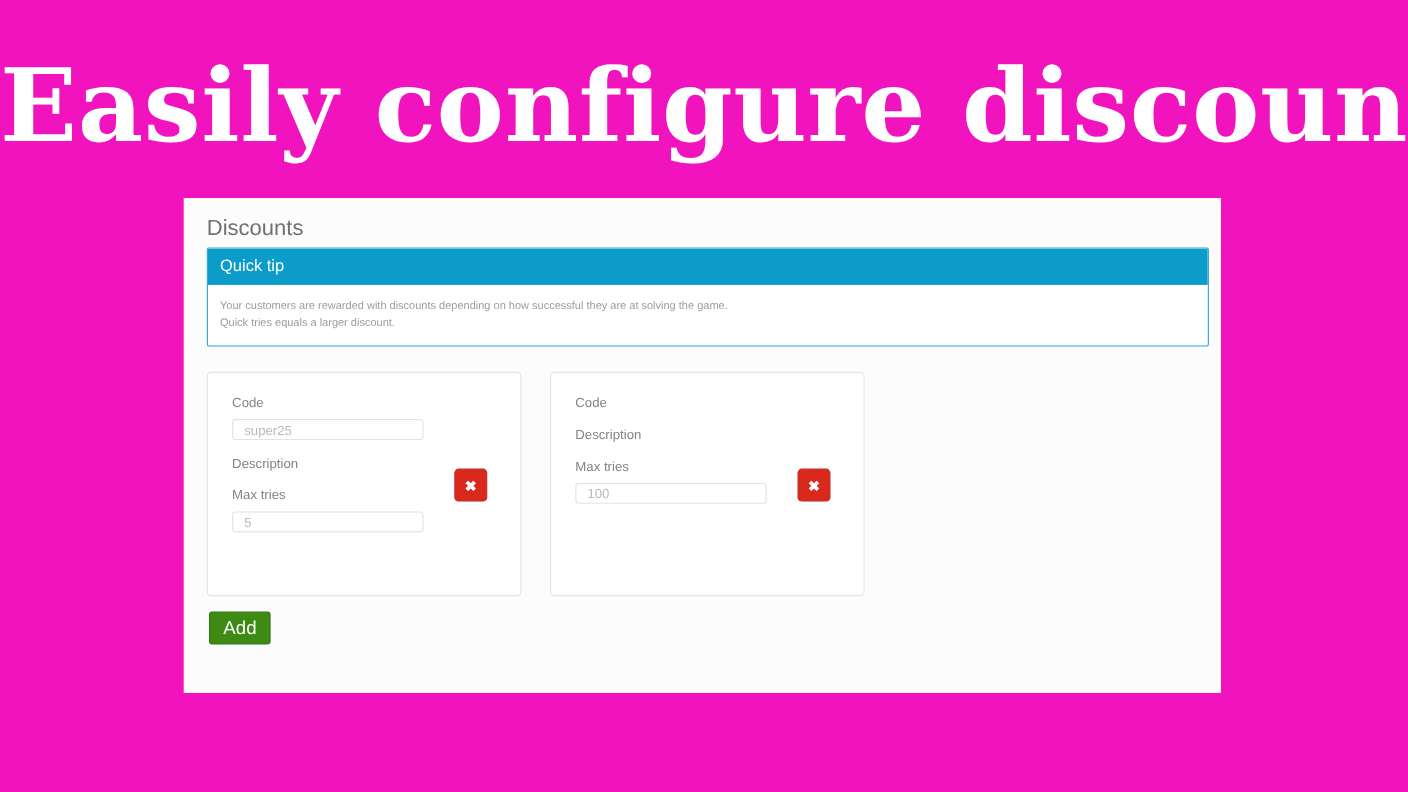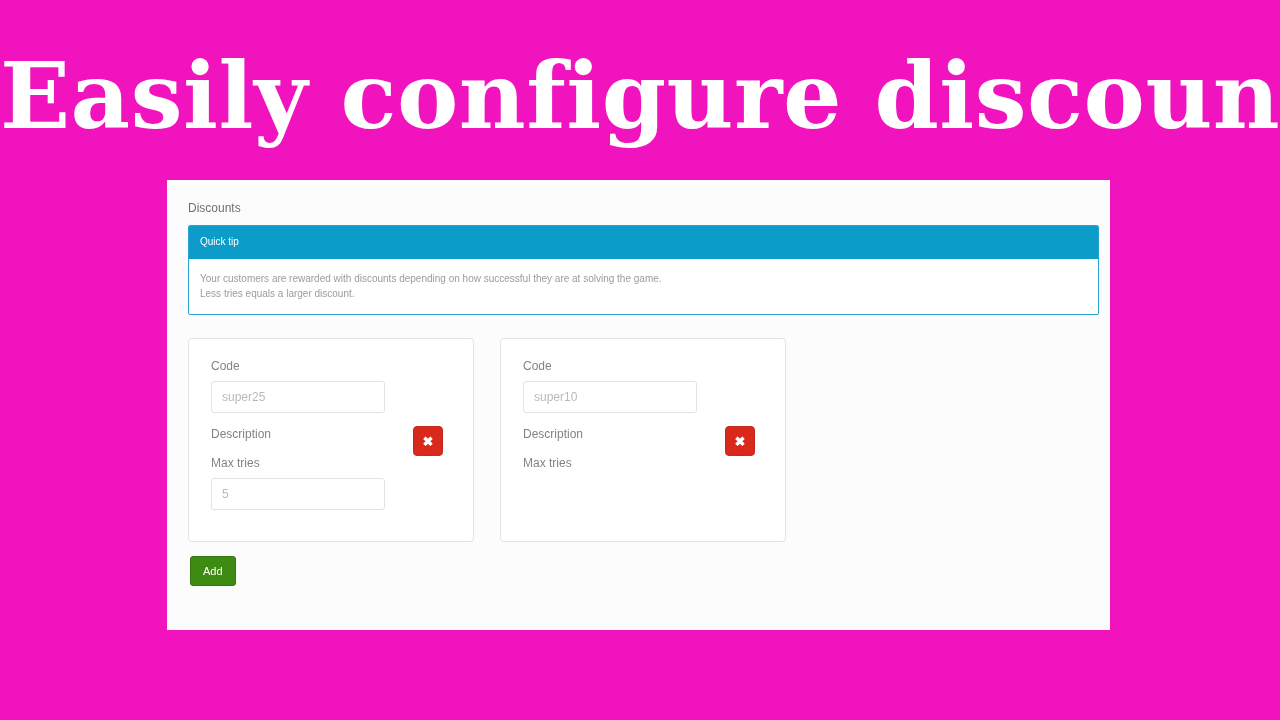--- a/index.html
+++ b/index.html
@@ -44,42 +44,42 @@
     top: 180px;
     width: 943px;
     height: 450px;
     background: #fdfcfd;
     box-sizing: border-box;
   }
   .panel-title {
     position: absolute;
     left: 21px;
     top: 17px;
-    font-size: 12px;
+    font-size: 20px;
     color: #6f6f74;
     font-weight: normal;
     line-height: 22px;
   }
 
   
   .tip {
     position: absolute;
     left: 21px;
     top: 45px;
     width: 911px;
     box-sizing: border-box;
     border: 1px solid #29a3d0;
     border-radius: 2px;
     background: #ffffff;
     overflow: hidden;
   }
   .tip-header {
     background: #0c9cc9;
     color: #ffffff;
-    font-size: 10px;
+    font-size: 15px;
     line-height: 14px;
     padding: 9px 11px 10px 11px;
   }
   .tip-body {
     padding: 12px 11px 13px 11px;
     color: #9b9ba2;
     font-size: 10px;
     line-height: 15px;
   }
   .tip-body div {
@@ -107,21 +107,21 @@
   }
   .field-label {
     font-size: 12px;
     color: #83838b;
     line-height: 15px;
     margin-bottom: 7px;
   }
   .field-input {
     display: block;
     width: 174px;
-    height: 32px;
+    height: 19px;
     box-sizing: border-box;
     border: 1px solid #e2e2e5;
     border-radius: 3px;
     background: #ffffff;
     padding: 0 10px;
     font-family: "Liberation Sans", sans-serif;
     font-size: 12px;
     color: #58585e;
     outline: none;
   }
@@ -162,42 +162,42 @@
     left: 23px;
     top: 376px;
     min-width: 42px;
     height: 30px;
     padding: 0 12px;
     border: 1px solid #33770f;
     border-radius: 3px;
     background: #3d8b12;
     color: #ffffff;
     font-family: "Liberation Sans", sans-serif;
-    font-size: 11px;
+    font-size: 17px;
     line-height: 28px;
     cursor: pointer;
     text-align: center;
   }
 </style>
 </head>
 <body>
 
 <div id="stage">
 
   <div class="hero-title">Easily configure discounts</div>
 
   <div class="panel">
 
     <div class="panel-title">Discounts</div>
 
     <div class="tip">
       <div class="tip-header">Quick tip</div>
       <div class="tip-body">
         <div>Your customers are rewarded with discounts depending on how successful they are at solving the game.</div>
-        <div>Less tries equals a larger discount.</div>
+        <div>Quick tries equals a larger discount.</div>
       </div>
     </div>
 
     <div class="cards-row">
 
       <div class="disc-card">
         <div class="field-group">
           <div class="field-label">Code</div>
           <input class="field-input" type="text" readonly="" placeholder="super25" style="">
         </div>
@@ -209,27 +209,27 @@
           <input class="field-input" type="text" readonly="" placeholder="5" style="">
         </div>
         <button class="delete-btn">
           <span>✖</span>
         </button>
       </div>
 
       <div class="disc-card">
         <div class="field-group">
           <div class="field-label">Code</div>
-          <input class="field-input" type="text" readonly="" placeholder="super10" style="">
         </div>
         <div class="field-group">
           <div class="field-label">Description</div>
         </div>
         <div class="field-group">
           <div class="field-label">Max tries</div>
+          <input class="field-input" type="text" readonly="" placeholder="100" style="">
         </div>
         <button class="delete-btn">
           <span>✖</span>
         </button>
       </div>
 
     </div>
 
     <button class="add-btn">Add</button>
 

